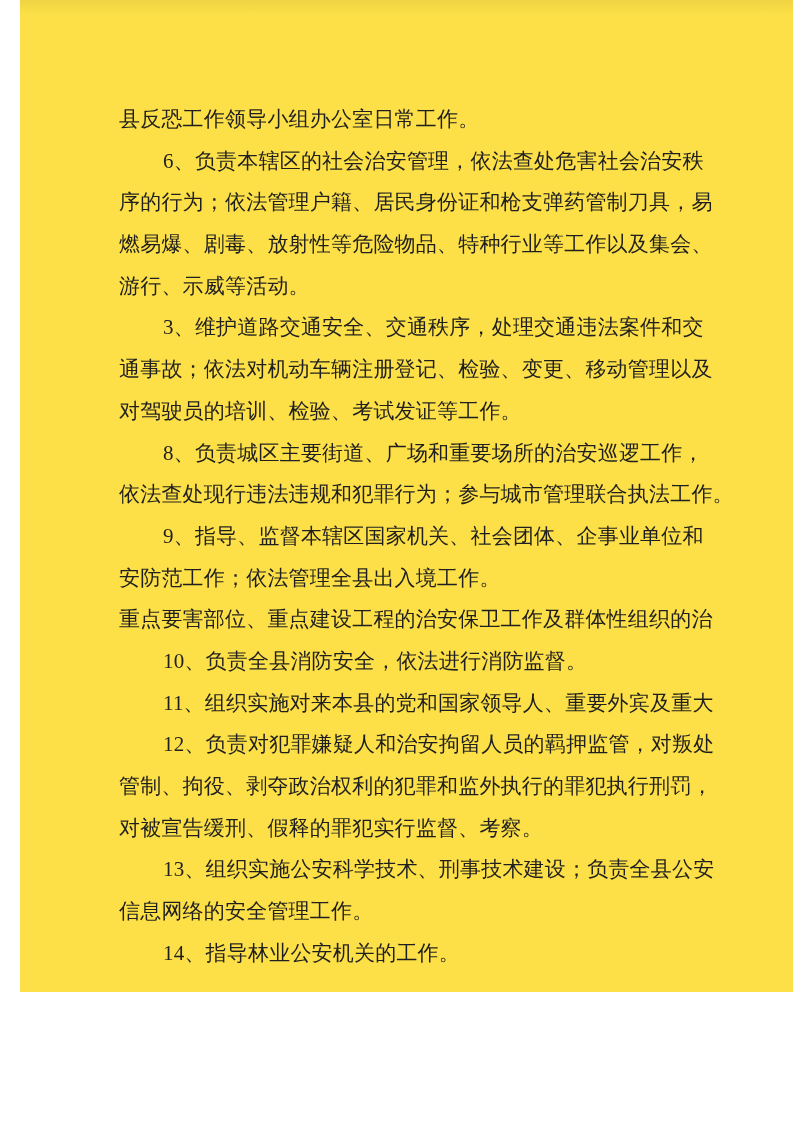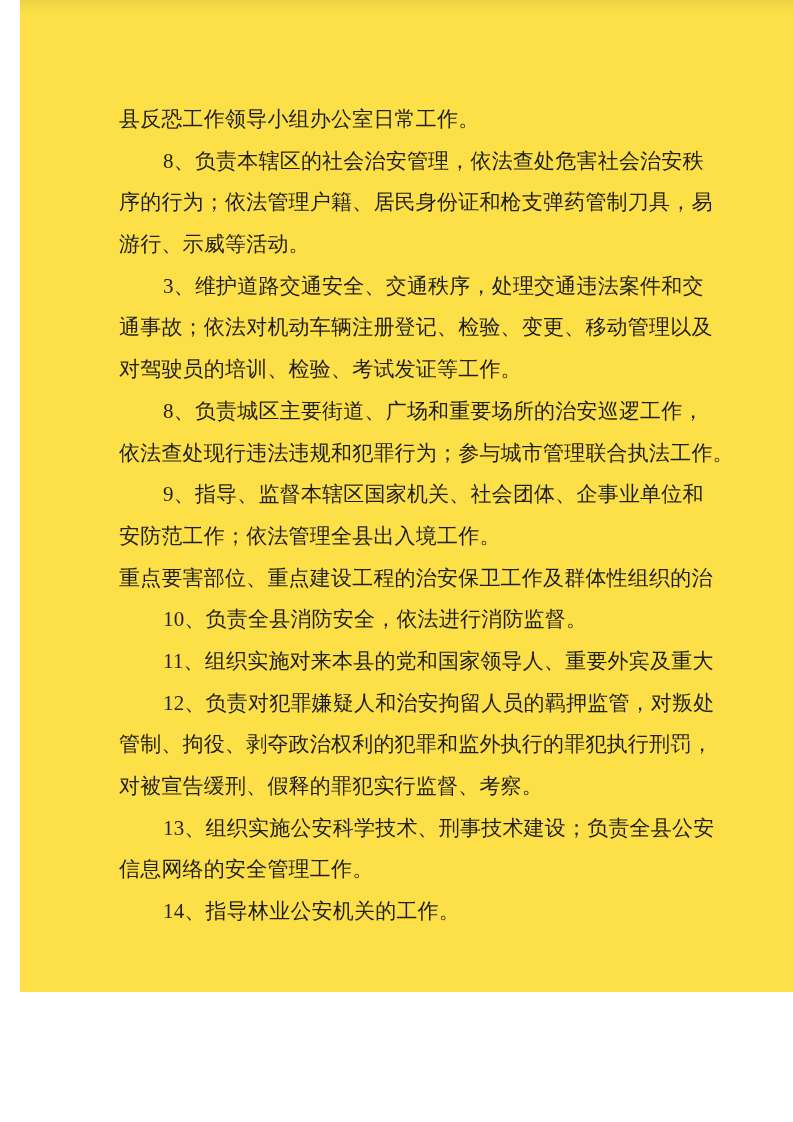--- a/index.html
+++ b/index.html
@@ -42,22 +42,23 @@
   .line.indent {
     text-indent: 44px;
   }
 </style>
 </head>
 <body>
 
 <div class="page">
   <div class="doc-body" id="doc-body">
       <div class="line">县反恐工作领导小组办公室日常工作。</div>
-      <div class="line indent">8、负责本辖区的社会治安管理，依法查处危害社会治安秩</div>
+      <div class="line indent">6、负责本辖区的社会治安管理，依法查处危害社会治安秩</div>
       <div class="line">序的行为；依法管理户籍、居民身份证和枪支弹药管制刀具，易</div>
+      <div class="line">燃易爆、剧毒、放射性等危险物品、特种行业等工作以及集会、</div>
       <div class="line">游行、示威等活动。</div>
       <div class="line indent">3、维护道路交通安全、交通秩序，处理交通违法案件和交</div>
       <div class="line">通事故；依法对机动车辆注册登记、检验、变更、移动管理以及</div>
       <div class="line">对驾驶员的培训、检验、考试发证等工作。</div>
       <div class="line indent">8、负责城区主要街道、广场和重要场所的治安巡逻工作，</div>
       <div class="line">依法查处现行违法违规和犯罪行为；参与城市管理联合执法工作。</div>
       <div class="line indent">9、指导、监督本辖区国家机关、社会团体、企事业单位和</div>
       <div class="line">安防范工作；依法管理全县出入境工作。</div>
       <div class="line">重点要害部位、重点建设工程的治安保卫工作及群体性组织的治</div>
       <div class="line indent">10、负责全县消防安全，依法进行消防监督。</div>

